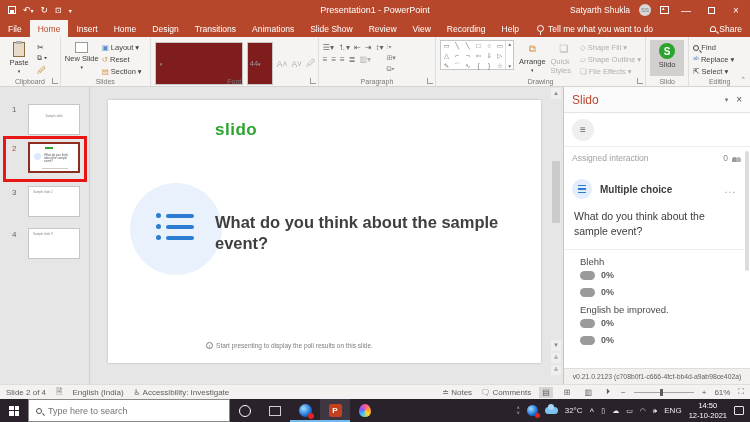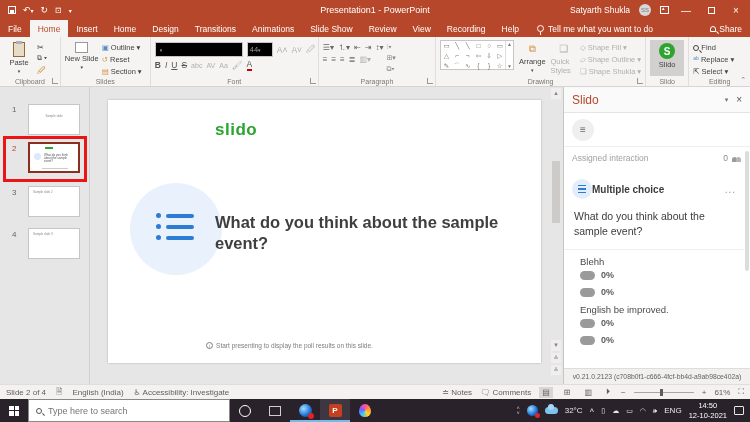--- a/index.html
+++ b/index.html
@@ -37,21 +37,21 @@
   .glabel{position:absolute;left:0;right:0;bottom:1px;text-align:center;font-size:7px;color:#7a7874}
   .launcher{position:absolute;right:2px;bottom:2px;width:6px;height:6px;border-left:1px solid #9a9896;border-bottom:1px solid #9a9896;font-size:0}
   .bigbtn{display:flex;flex-direction:column;align-items:center;justify-content:flex-start;width:30px;font-size:7.5px;color:#444;gap:1px;padding-top:2px}
   .bigbtn .bico{font-size:13px;line-height:14px}
   .minicol{display:flex;flex-direction:column;gap:2px;font-size:8px;padding-top:3px}
   .smallrow{display:flex;align-items:center;gap:2px;font-size:7.5px;white-space:nowrap}
   .clipboardic{width:12px;height:15px;border:1px solid #8a6d3b;background:#e8dcc8;position:relative}
   .clipboardic:before{content:"";position:absolute;left:2px;top:-2px;width:6px;height:3px;background:#b0b0b0}
   .newslideic{width:13px;height:11px;border:1px solid #999;background:#fff;position:relative}
   .fontbox{display:flex;flex-direction:column;gap:2px;padding-top:2px}
-  .combo{border:1px solid #c8c6c4;background:#000000;color:#999;font-size:7.5px;padding:2px 2px;display:inline-flex;align-items:center;}
+  .combo{border:1px solid #c8c6c4;background:#7f1d1d;color:#999;font-size:7.5px;padding:16px 2px;display:inline-flex;align-items:center;}
   .fr{display:flex;align-items:center;gap:4px;font-size:8.5px;color:#555}
   .fr b{font-weight:bold}.fr i{font-style:italic}.fr u{text-decoration:underline}
   .shapesbox{width:78px;height:30px;border:1px solid #c8c6c4;background:#fff;display:flex}
   .shapegrid{flex:1;display:grid;grid-template-columns:repeat(6,1fr);font-size:6.5px;color:#777;text-align:center;line-height:10px}
   .shapescroll{width:8px;border-left:1px solid #ddd;display:flex;flex-direction:column;justify-content:space-between;font-size:5px;text-align:center;color:#777}
   .grayed{color:#b2b0ae}
   .slidobtn{width:34px;height:36px;background:#d2d0ce;display:flex;flex-direction:column;align-items:center;padding-top:3px;gap:1px;font-size:7.5px}
   .scircle{width:16px;height:16px;border-radius:50%;background:#2ba52e;color:#fff;font-size:10px;font-weight:bold;display:flex;align-items:center;justify-content:center}
   .collapse{position:absolute;right:4px;bottom:2px;font-size:7px;color:#7a7874}
 
@@ -90,21 +90,21 @@
   .ptitle{color:#b7472a;font-size:12px;margin-right:auto}
   .pbar{position:absolute;left:0;top:26px;right:0;height:34px;display:flex;align-items:center;padding:0 8px;border-bottom:1px solid #eee}
   .hamb{width:22px;height:22px;border-radius:50%;background:#efefef;display:flex;align-items:center;justify-content:center;color:#666;font-size:10px}
   .presentbtn{margin-left:auto;height:21px;background:#2ba52e;color:#fff;border:none;border-radius:12px;font-size:9px;font-weight:bold;display:flex;align-items:center;gap:5px;padding:0 10px;font-family:"Liberation Sans",sans-serif}
   .presentic{display:inline-flex;width:9px;height:7px;border:1px solid #fff;border-radius:1px;align-items:center;justify-content:center;font-size:5px}
   .assigned{position:absolute;left:8px;top:66px;right:8px;display:flex;align-items:center;color:#a0a0a0;font-size:8.5px}
   .peopleic{display:inline-block;width:10px;height:7px;position:relative;margin-left:4px}
   .peopleic:before,.peopleic:after{content:"";position:absolute;bottom:0;width:5px;height:5px;border-radius:50% 50% 0 0;background:#9a9a9a}
   .peopleic:before{left:0}.peopleic:after{left:4px;background:#b5b5b5}
   .card{position:absolute;left:0;top:84px;right:6px}
-  .cardhead{display:flex;align-items:center;padding:8px 8px 6px 8px;gap:0}
+  .cardhead{display:flex;align-items:center;padding:8px 8px 6px 8px;gap:8px}
   .mcircle{width:20px;height:20px;border-radius:50%;background:#e3edfb;display:flex;align-items:center;justify-content:center}
   .mlist{display:flex;flex-direction:column;gap:2px}
   .mlist span{display:block;width:8px;height:1.5px;background:#2b7cd3}
   .cardtitle{font-size:10px;font-weight:bold;color:#3c3c3c}
   .dots{margin-left:auto;color:#9a9a9a;font-size:10px;letter-spacing:1px}
   .pquestion{padding:4px 10px 10px 10px;font-size:10.5px;color:#3c3c3c;line-height:1.45;border-bottom:1px solid #eee}
   .opts{padding:6px 10px 0 16px}
   .opt{margin-bottom:7px}
   .optlabel{font-size:9.5px;color:#4a4a4a;margin-bottom:3px}
   .optpct{display:flex;align-items:center;gap:6px;font-size:9px;font-weight:bold;color:#5c5c5c}
@@ -207,21 +207,21 @@
       <div class="launcher"></div>
     </div>
 
     <div class="rgroup" style="width:92px">
       <div class="bigbtn" style="width:34px">
         <span class="newslideic"></span>
         <span>New Slide</span>
         <span style="font-size:5px">▾</span>
       </div>
       <div class="minicol" style="gap:3px">
-        <span class="smallrow"><span style="color:#5b8bc9">▣</span><span>Outline</span> ▾</span>
+        <span class="smallrow"><span style="color:#5b8bc9">▣</span><span>Layout</span> ▾</span>
         <span class="smallrow">
             <span style="color:#c9a15b">↺</span>
             <span>Reset</span>
           </span>
         <span class="smallrow"><span style="color:#d98c3f">▤</span><span>Section</span> ▾</span>
       </div>
       <div class="glabel">Slides</div>
     </div>
 
     <div class="rgroup" style="width:168px">
@@ -313,21 +313,21 @@
         <span>Arrange</span>
         <span style="font-size:5px">▾</span>
       </div>
       <div class="bigbtn grayed" style="width:28px">
         <span class="bico" style="font-size:10px">❏</span>
         <span>Quick Styles</span>
       </div>
       <div class="minicol grayed" style="gap:3px;font-size:7px">
         <span class="smallrow">◇ <span>Shape Fill</span> ▾</span>
         <span class="smallrow">▱ <span>Shape Outline</span> ▾</span>
-        <span class="smallrow">❑ <span>Shape Shukla</span> ▾</span>
+        <span class="smallrow">❑ <span>File Effects</span> ▾</span>
       </div>
       <div class="glabel">Drawing</div>
       <div class="launcher"></div>
     </div>
 
     <div class="rgroup" style="width:44px;justify-content:center">
       <div class="slidobtn">
         <span class="scircle">S</span>
         <span>Slido</span>
       </div>

